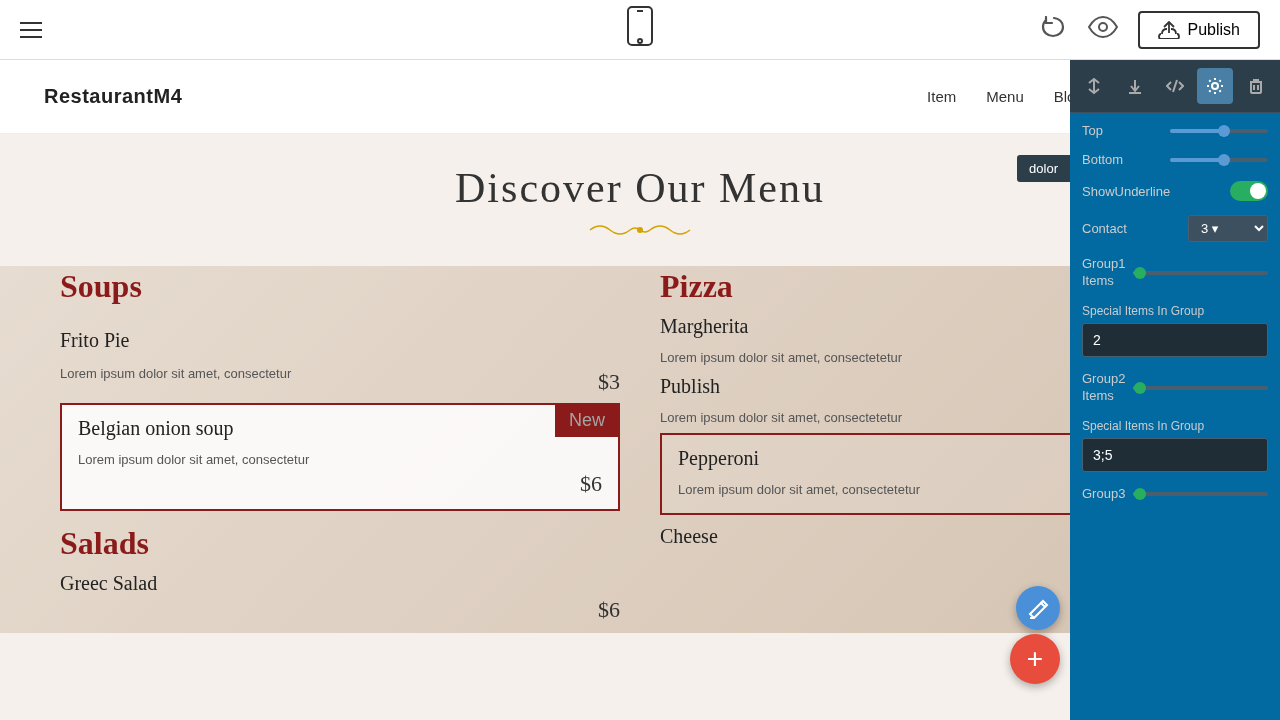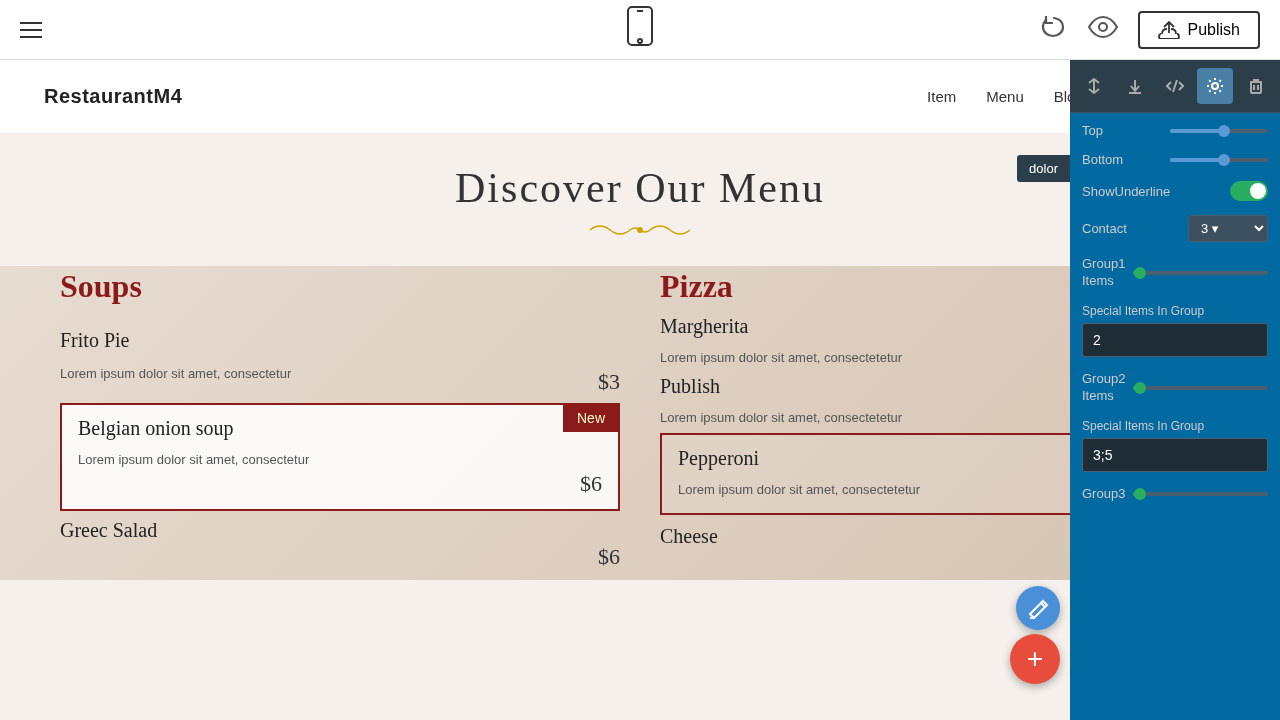--- a/index.html
+++ b/index.html
@@ -88,23 +88,23 @@
       border: 2px solid #8b1a1a;
       background: rgba(255,255,255,0.85);
       padding: 12px 16px;
       margin: 8px 0;
       position: relative;
     }
     .special-badge {
       position: absolute;
       top: -1px; right: -1px;
       background: #8b1a1a;
-      color: #fef9c3;
+      color: #a3a3a3;
       padding: 6px 14px;
-      font-size: 14px;
+      font-size: 18px;
     }
 
     
     .special-pizza-box {
       border: 2px solid #8b1a1a;
       background: rgba(255,255,255,0.1);
       padding: 12px 16px;
       margin: 8px 0;
     }
 
@@ -400,20 +400,21 @@
 
       <div class="special-box">
         <div class="special-badge">New</div>
         <div class="menu-item-name">Belgian onion soup</div>
         <div class="menu-item-desc">Lorem ipsum dolor sit amet, consectetur</div>
         <div style="text-align:right; margin-top:4px;">
           <span class="menu-item-price">$6</span>
         </div>
       </div>
 
+      <div class="category-title" style="margin-top:14px;">Salads</div>
       <div class="menu-item">
         <div class="menu-item-name">Greec Salad</div>
         <div style="display:flex; justify-content:flex-end;">
           <span class="menu-item-price">$6</span>
         </div>
       </div>
     </div>
 
     <div class="menu-col">
       <div class="category-title">Pizza</div>

